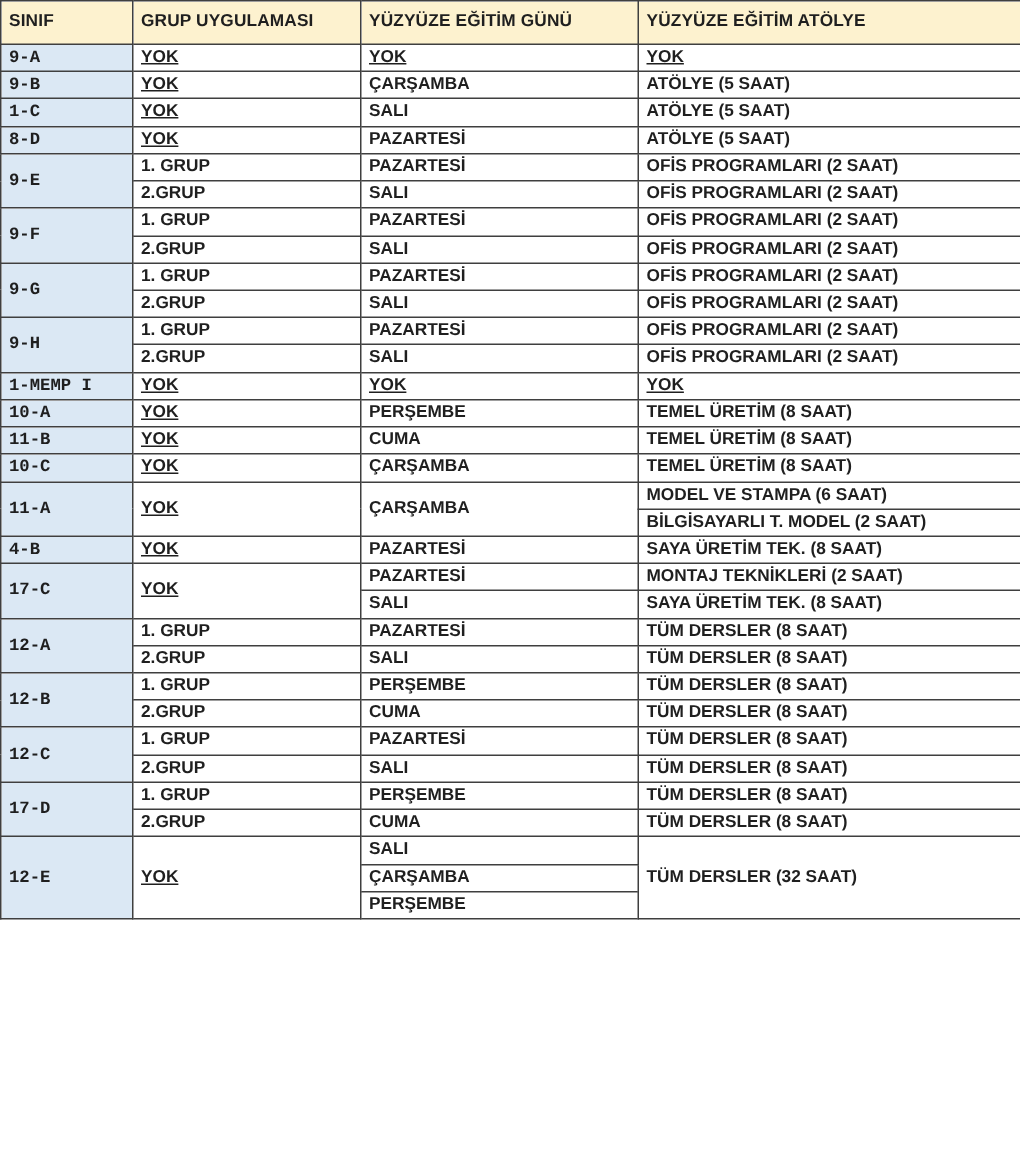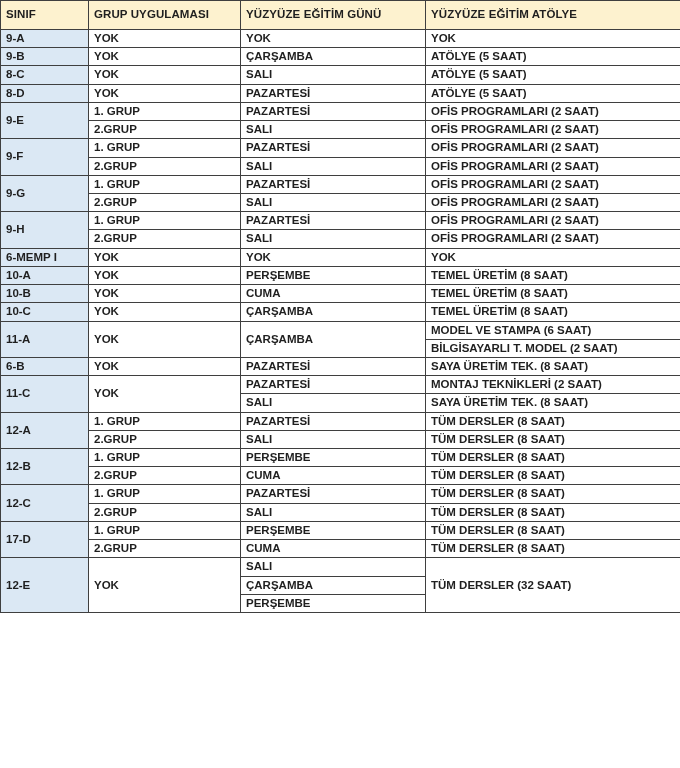--- a/index.html
+++ b/index.html
@@ -38,26 +38,28 @@
   }
   table.sched thead th {
     background: #fdf2cf;
     text-align: left;
     font-size: 11.5px;
     letter-spacing: 0.1px;
     height: 24px;
   }
   td.shade {
     background: #dbe8f4;
+    font-family: Liberation Mono, monospace;
   }
   td.plain {
     background: #ffffff;
   }
   td.yok {
     color: #d00000;
+    text-decoration: underline;
   }
   td.cls {
     text-align: left;
   }
 </style>
 </head>
 <body>
 
 <table class="sched">
   <colgroup>
@@ -81,21 +83,21 @@
         <td class="plain yok">YOK</td>
         <td class="plain yok">YOK</td>
       </tr>
       <tr>
         <td class="shade cls">9-B</td>
         <td class="plain yok">YOK</td>
         <td class="plain">ÇARŞAMBA</td>
         <td class="plain">ATÖLYE (5 SAAT)</td>
       </tr>
       <tr>
-        <td class="shade cls">8-C</td>
+        <td class="shade cls">1-C</td>
         <td class="plain yok">YOK</td>
         <td class="plain">SALI</td>
         <td class="plain">ATÖLYE (5 SAAT)</td>
       </tr>
       <tr>
         <td class="shade cls">8-D</td>
         <td class="plain yok">YOK</td>
         <td class="plain">PAZARTESİ</td>
         <td class="plain">ATÖLYE (5 SAAT)</td>
       </tr>
@@ -137,60 +139,60 @@
         <td class="plain">1. GRUP</td>
         <td class="plain">PAZARTESİ</td>
         <td class="plain">OFİS PROGRAMLARI (2 SAAT)</td>
       </tr>
       <tr>
         <td class="plain">2.GRUP</td>
         <td class="plain">SALI</td>
         <td class="plain">OFİS PROGRAMLARI (2 SAAT)</td>
       </tr>
       <tr>
-        <td class="shade cls">6-MEMP I</td>
+        <td class="shade cls">1-MEMP I</td>
         <td class="plain yok">YOK</td>
         <td class="plain yok">YOK</td>
         <td class="plain yok">YOK</td>
       </tr>
       <tr>
         <td class="shade cls">10-A</td>
         <td class="plain yok">YOK</td>
         <td class="plain">PERŞEMBE</td>
         <td class="plain">TEMEL ÜRETİM (8 SAAT)</td>
       </tr>
       <tr>
-        <td class="shade cls">10-B</td>
+        <td class="shade cls">11-B</td>
         <td class="plain yok">YOK</td>
         <td class="plain">CUMA</td>
         <td class="plain">TEMEL ÜRETİM (8 SAAT)</td>
       </tr>
       <tr>
         <td class="shade cls">10-C</td>
         <td class="plain yok">YOK</td>
         <td class="plain">ÇARŞAMBA</td>
         <td class="plain">TEMEL ÜRETİM (8 SAAT)</td>
       </tr>
       <tr>
         <td class="shade cls" rowspan="2">11-A</td>
         <td class="plain yok" rowspan="2">YOK</td>
         <td class="plain" rowspan="2">ÇARŞAMBA</td>
         <td class="plain">MODEL VE STAMPA (6 SAAT)</td>
       </tr>
       <tr>
         <td class="plain">BİLGİSAYARLI T. MODEL (2 SAAT)</td>
       </tr>
       <tr>
-        <td class="shade cls">6-B</td>
+        <td class="shade cls">4-B</td>
         <td class="plain yok">YOK</td>
         <td class="plain">PAZARTESİ</td>
         <td class="plain">SAYA ÜRETİM TEK. (8 SAAT)</td>
       </tr>
       <tr>
-        <td class="shade cls" rowspan="2">11-C</td>
+        <td class="shade cls" rowspan="2">17-C</td>
         <td class="plain yok" rowspan="2">YOK</td>
         <td class="plain">PAZARTESİ</td>
         <td class="plain">MONTAJ TEKNİKLERİ (2 SAAT)</td>
       </tr>
       <tr>
         <td class="plain">SALI</td>
         <td class="plain">SAYA ÜRETİM TEK. (8 SAAT)</td>
       </tr>
       <tr>
         <td class="shade cls" rowspan="2">12-A</td>

